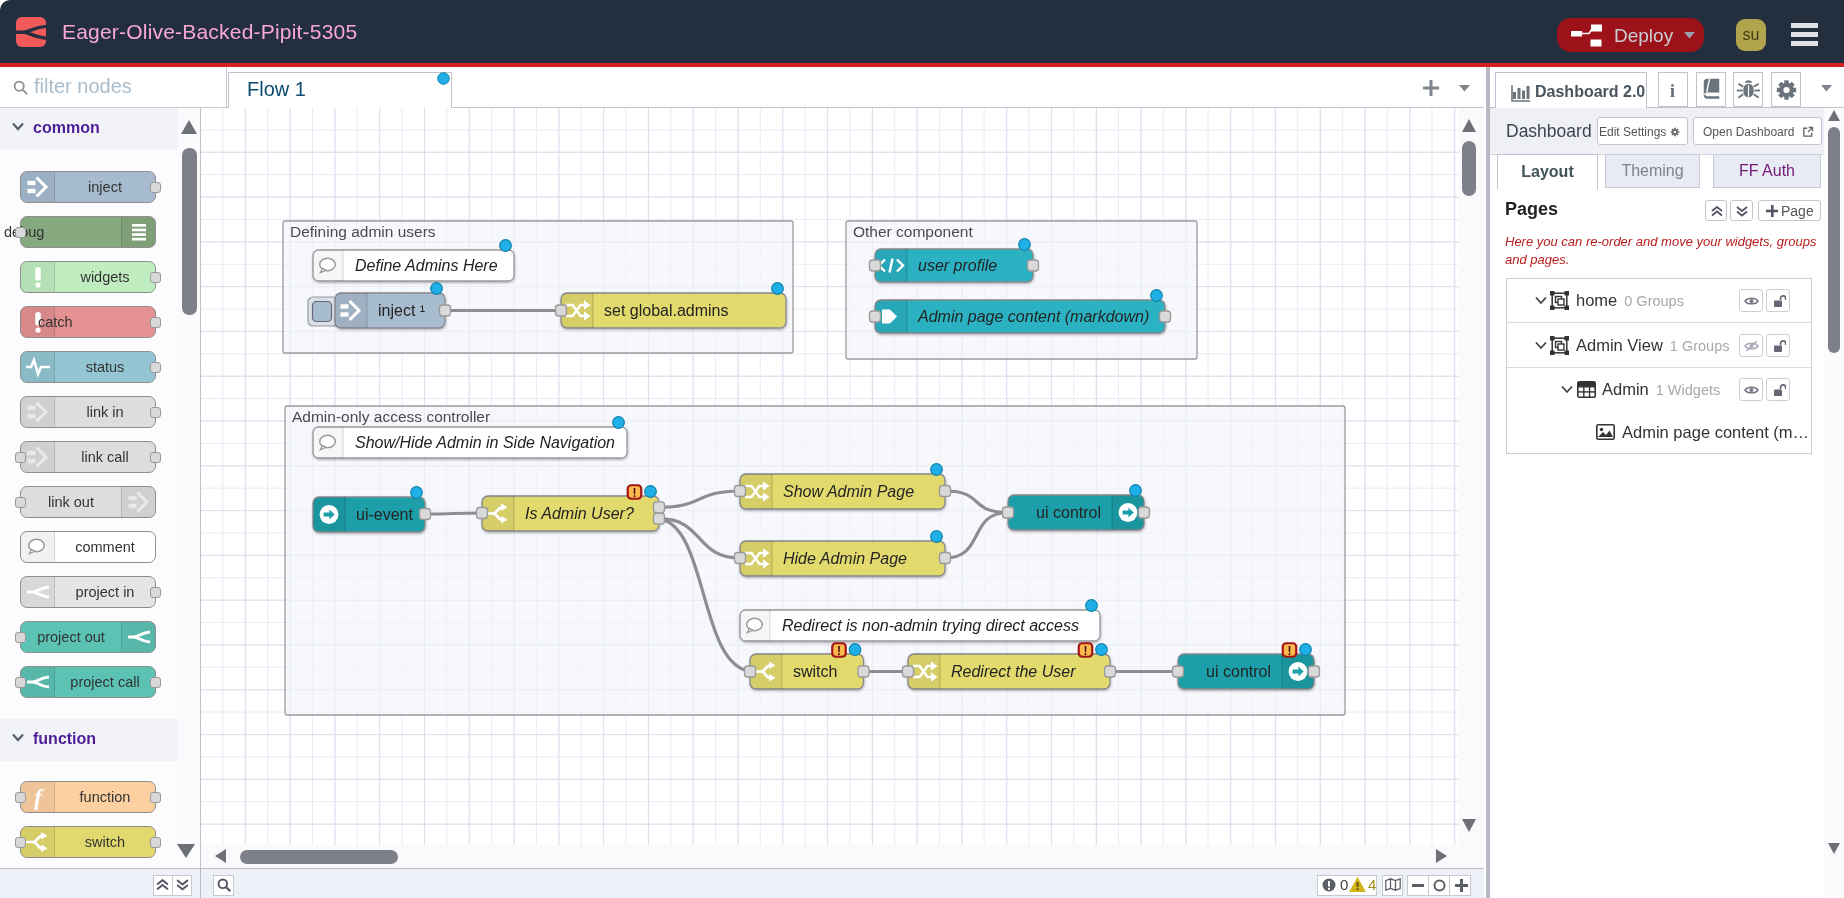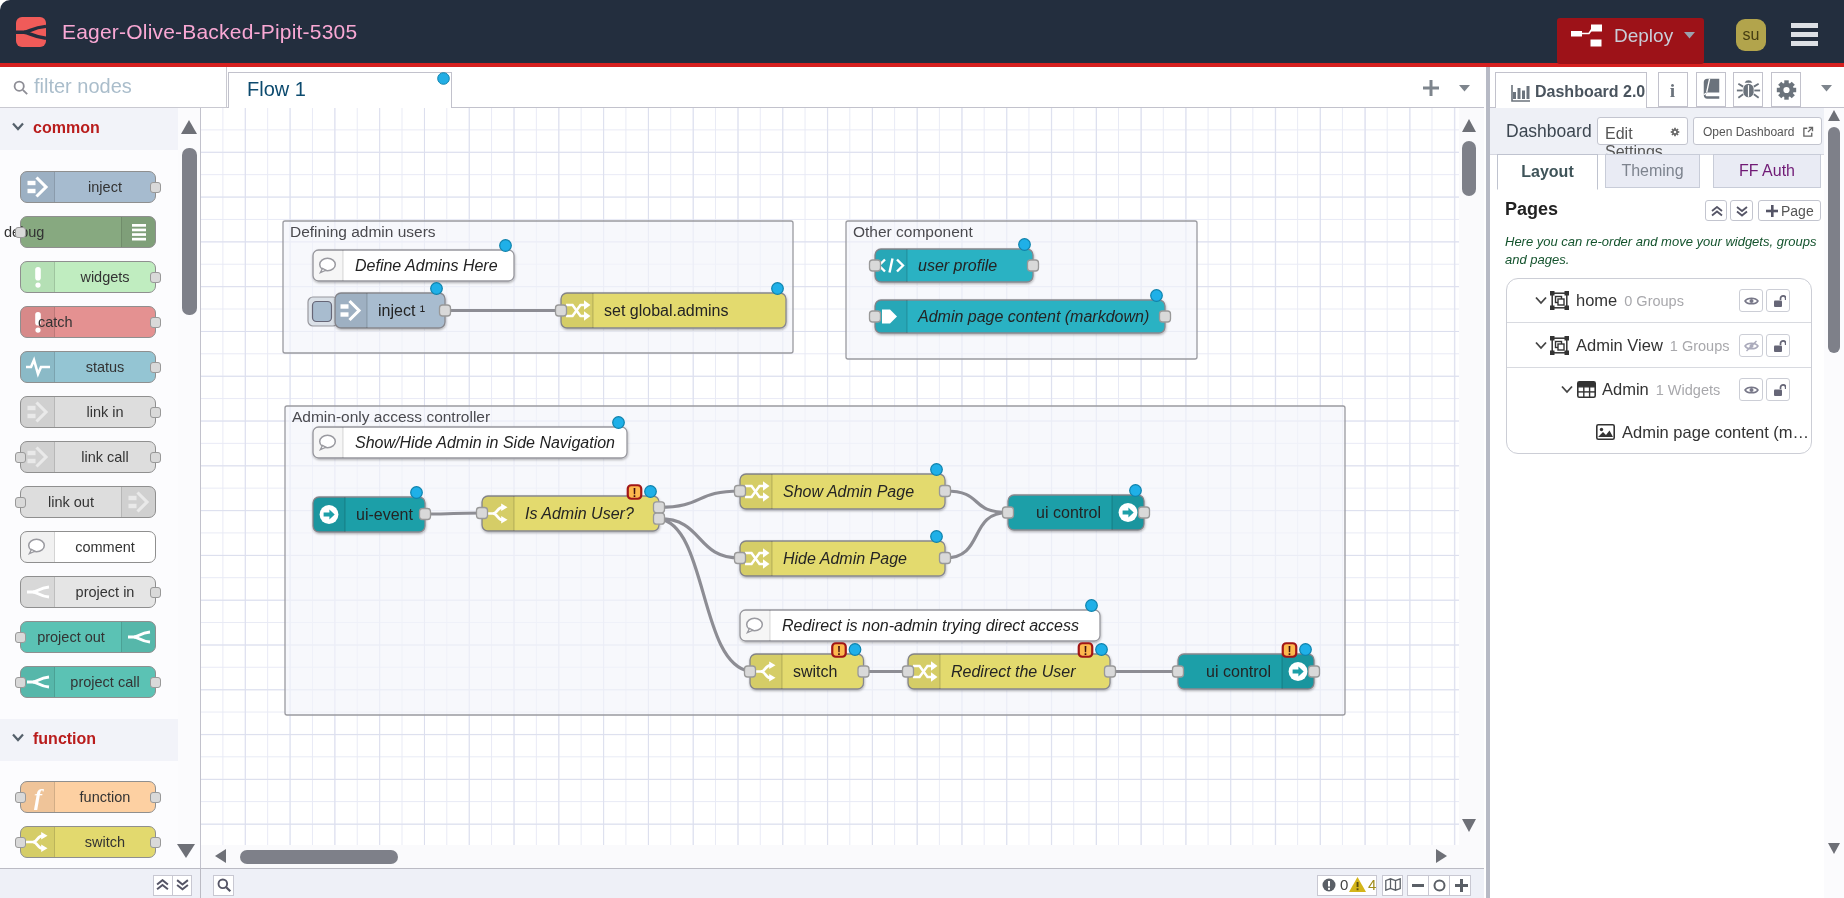--- a/index.html
+++ b/index.html
@@ -5,40 +5,40 @@
   * { margin:0; padding:0; box-sizing:border-box; }
   html,body { width:1844px; height:898px; overflow:hidden; background:#fff;
     font-family:"Liberation Sans", sans-serif; }
   #page { position:relative; width:1844px; height:898px; }
   .abs { position:absolute; }
 
   
   #header { position:absolute; left:0; top:0; width:1844px; height:67px;
     background:#232e3e; border-bottom:4px solid #d6201f; border-top-left-radius:10px; }
   #hdrtitle { position:absolute; left:62px; top:20px; font-size:21px; color:#f9a8d4; letter-spacing:0.2px; }
-  #deploy { position:absolute; left:1557px; top:18px; width:147px; height:46px; background:#9d1218; border-radius:3px; }
+  #deploy { position:absolute; left:1557px; top:18px; width:147px; height:34px; background:#9d1218; border-radius:14px; }
   #deploy .dtext { position:absolute; left:57px; top:7px; font-size:19px; color:#c9ced8; }
   #avatar { position:absolute; left:1736px; top:19px; width:30px; height:32px; background:#b2a44c; border-radius:9px;
     color:#453d12; font-size:16px; text-align:center; line-height:32px; }
   .hbar { position:absolute; left:1791px; width:27px; height:5px; background:#dde0e5; }
 
   
   #searchbox { position:absolute; left:0; top:67px; width:227px; height:41px; background:#fff;
     border-right:1px solid #c9c9d1; border-bottom:1px solid #c9c9d1; }
   #searchbox .ph { position:absolute; left:34px; top:8px; font-size:20px; color:#aabdcb; }
   #tabbar { position:absolute; left:227px; top:67px; width:1257px; height:41px; background:#fff;
     border-bottom:1px solid #c2c2cc; }
   #flowtab { position:absolute; left:1px; top:5px; width:224px; height:36px; background:#fff;
     border-left:1px solid #c2c2cc; border-right:1px solid #c2c2cc; border-top:1px solid #c2c2cc; font-size:20px; color:#0c4a6e; z-index:2; }
   #flowtab span { position:absolute; left:18px; top:5px; }
 
   
   #palette { position:absolute; left:0; top:108px; width:201px; height:760px; background:#fcfcfe;
     border-right:1px solid #c2c2cc; }
-  .cat { position:absolute; left:0; width:196px; height:42px; background:#f2f3f9; color:#b91c1c;
+  .cat { position:absolute; left:0; width:196px; height:42px; background:#f2f3f9; color:#4c1d95;
     font-weight:bold; font-size:16px; }
   .cat span { position:absolute; left:33px; top:11px; }
   .cat svg { position:absolute; left:12px; top:14px; }
   .pnode { position:absolute; left:20px; width:136px; height:32px; border:1px solid #8f8f8f;
     border-radius:7px; font-size:14.5px; color:#333; }
   .picon { position:absolute; top:0; width:34px; height:30px; background:rgba(0,0,0,0.055); }
   .plab { position:absolute; top:7px; width:100%; }
   .pport { position:absolute; width:11px; height:11px; background:#d9d9d9; border:1px solid #999;
     border-radius:3px; top:10px; }
 
@@ -70,22 +70,22 @@
   #sidebar { position:absolute; left:1490px; top:67px; width:334px; height:831px; background:#fff; z-index:3; }
   #sbtabrow { position:absolute; left:0; top:0; width:354px; height:41px; background:#fff; border-bottom:1px solid #c2c2cc; }
   #sbtab { position:absolute; left:5px; top:5px; width:152px; height:36px; background:#fff; border:1px solid #c2c2cc;
     border-bottom:none; font-size:16px; font-weight:bold; color:#4a545e; z-index:2; }
   .sbicobtn { position:absolute; top:5px; width:30px; height:35px; background:#fff; border:1px solid #c2c2cc; }
   #dashrow { position:absolute; left:0; top:41px; width:334px; height:47px; background:#eef0f6; border-bottom:1px solid #d5d7e0; }
   #dashrow .lbl { position:absolute; left:16px; top:13px; font-size:17.5px; color:#3c4650; }
   .srbtn { position:absolute; background:#fff; border:1px solid #c3c5cf; border-radius:3px; color:#555; font-size:12.5px; }
   .sbtab2 { position:absolute; top:87px; height:34px; font-size:16px; text-align:center; }
   #pages-h { position:absolute; left:15px; top:132px; font-size:18px; font-weight:bold; color:#222; }
-  .pdesc { position:absolute; left:15px; font-size:13px; font-style:italic; color:#14532d; white-space:nowrap; }
-  #tree { position:absolute; left:16px; top:211px; width:306px; height:176px; border:1px solid #ccced6; border-radius:12px; background:#fff; }
+  .pdesc { position:absolute; left:15px; font-size:13px; font-style:italic; color:#b91c1c; white-space:nowrap; }
+  #tree { position:absolute; left:16px; top:211px; width:306px; height:176px; border:1px solid #ccced6; border-radius:0; background:#fff; }
   .trow { position:absolute; left:0; width:304px; }
   .tname { font-size:16.5px; color:#333; white-space:nowrap; }
   .tcount { font-size:14.5px; color:#a8a8ac; font-weight:normal; margin-left:7px; }
   .tbtn { position:absolute; width:24px; height:23px; background:#fff; border:1px solid #ccced6; border-radius:3px; }
   #sbscroll { position:absolute; left:1824px; top:67px; width:20px; height:831px; background:#fbfbfd; z-index:2; }
 </style>
 </head>
 <body>
 <div id="page">
 
@@ -641,21 +641,21 @@
           </g>
         </svg>
       </div>
       <svg style="position:absolute;left:331px;top:18px;z-index:6" width="12" height="8">
         <polygon points="0,0 11,0 5.5,6.5" fill="#7e858d"></polygon>
       </svg>
       <div id="dashrow">
         <div class="lbl">Dashboard</div>
       </div>
       <div class="srbtn" style="left:107px;top:50px;width:91px;height:28px">
-        <span style="position:absolute;left:7px;top:7px;font-size:16px">Edit Settings</span>
+        <span style="position:absolute;left:1px;top:7px;font-size:12px">Edit Settings</span>
         <svg style="position:absolute;right:6px;top:8px" width="12" height="12" viewBox="0 0 28 28">
           <g fill="#666">
             <circle cx="14" cy="14" r="5"></circle>
             <g stroke="#666" stroke-width="4">
               <line x1="14" y1="4" x2="14" y2="24"></line>
               <line x1="4" y1="14" x2="24" y2="14"></line>
               <line x1="7" y1="7" x2="21" y2="21"></line>
               <line x1="21" y1="7" x2="7" y2="21"></line>
             </g>
             <circle cx="14" cy="14" r="6.5"></circle>

